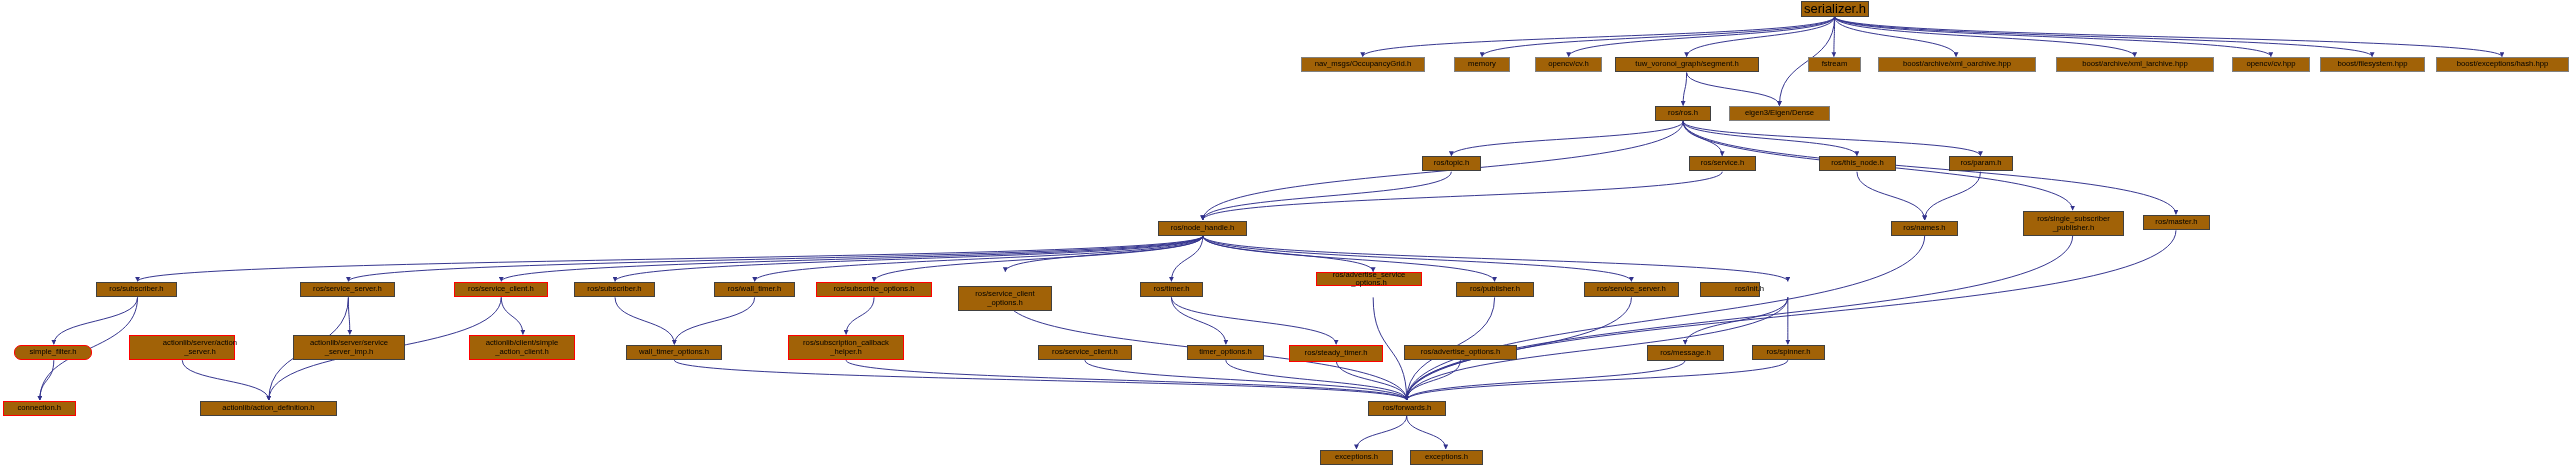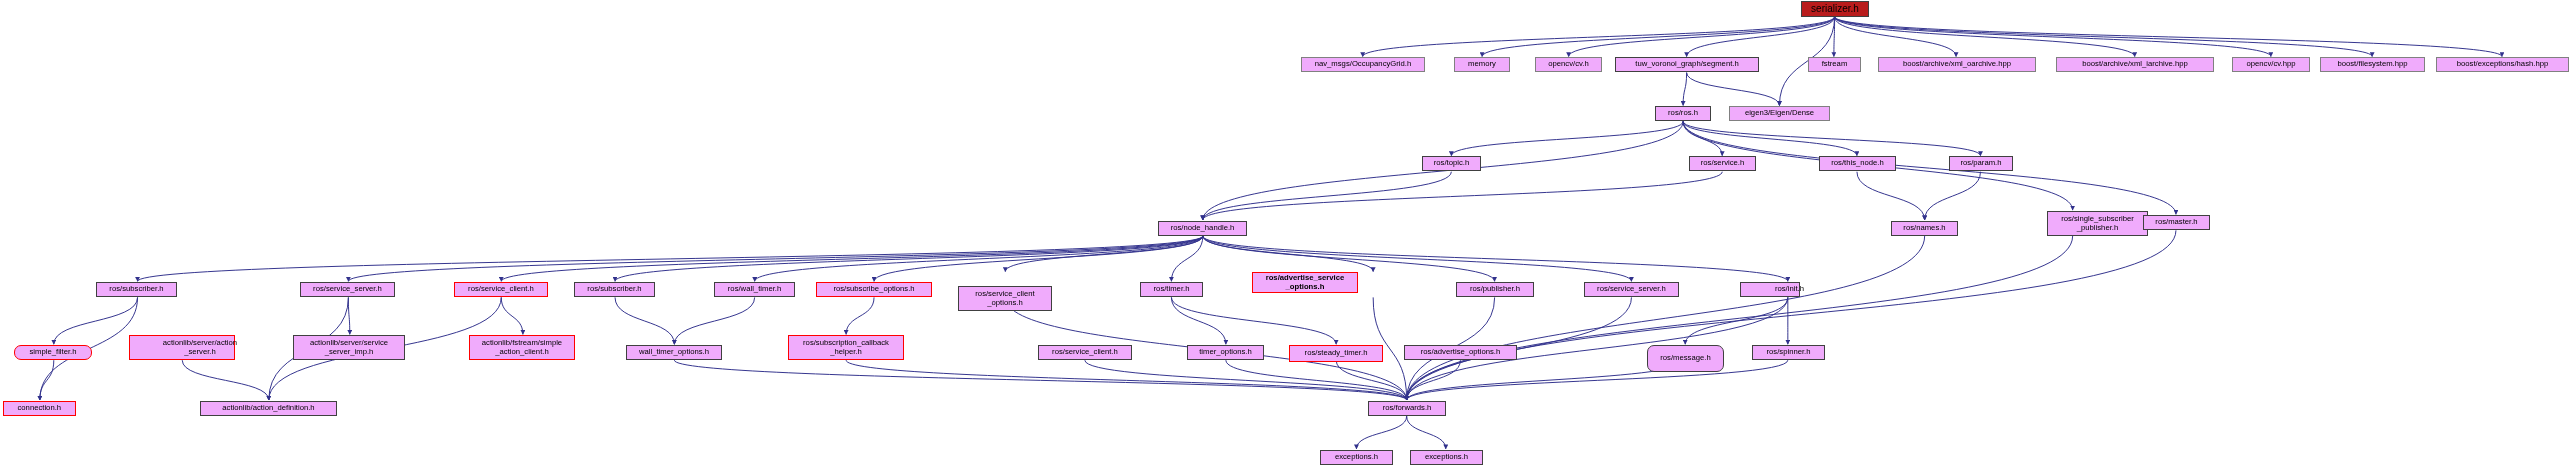--- a/index.html
+++ b/index.html
@@ -19,36 +19,36 @@
     height:474px;
     pointer-events:none;
   }
   .node{
     position:absolute;
     box-sizing:border-box;
     display:flex;
     align-items:center;
     justify-content:center;
     text-align:center;
-    background:#f0abfc;
+    background:#a16207;
     border:0.7px solid #808080;
     color:#000000;
     font-size:7.7px;
     line-height:8.4px;
     letter-spacing:0px;
     white-space:pre-line;
     padding:0 2.1px;
     z-index:5;
   }
   .node.black{border:0.7px solid #404040;}
   .node.red{border:0.7px solid #ff0000;}
   .node.root{
-    background:#b91c1c;
+    background:#a16207;
     border:0.7px solid #404040;
-    font-size:10px;
+    font-size:13px;
   }
   .node.two-line{line-height:8.4px;}
 </style>
 </head>
 <body>
 
 <div id="graph">
   <svg id="edges" viewBox="0 0 3688 679" width="2576" height="474" xmlns="http://www.w3.org/2000/svg">
     <defs>
       <marker id="arrow" viewBox="0 0 10 10" refX="9" refY="5" markerWidth="5" markerHeight="5" orient="auto-start-reverse">
@@ -140,52 +140,52 @@
       <div class="node " style="left: 2320px; top: 57px; width: 105px; height: 15.4px;">boost/filesystem.hpp</div>
       <div class="node " style="left: 2436px; top: 57px; width: 133px; height: 15.4px;">boost/exceptions/hash.hpp</div>
       <div class="node black" style="left: 1655px; top: 106px; width: 56px; height: 15.4px;">ros/ros.h</div>
       <div class="node " style="left: 1729px; top: 106px; width: 101px; height: 15.4px;">eigen3/Eigen/Dense</div>
       <div class="node black" style="left: 1422px; top: 156px; width: 59px; height: 15.4px;">ros/topic.h</div>
       <div class="node black" style="left: 1689px; top: 156px; width: 67px; height: 15.4px;">ros/service.h</div>
       <div class="node black" style="left: 1819px; top: 156px; width: 77px; height: 15.4px;">ros/this_node.h</div>
       <div class="node black" style="left: 1949px; top: 156px; width: 64px; height: 15.4px;">ros/param.h</div>
       <div class="node black" style="left: 1158px; top: 221px; width: 89px; height: 15.4px;">ros/node_handle.h</div>
       <div class="node black" style="left: 1891px; top: 221px; width: 67px; height: 15.4px;">ros/names.h</div>
-      <div class="node black two-line" style="left: 2023px; top: 211px; width: 101px; height: 25px; margin-left: 24px;">ros/single_subscriber
+      <div class="node black two-line" style="left: 2023px; top: 211px; width: 101px; height: 25px;">ros/single_subscriber
 _publisher.h</div>
       <div class="node black" style="left: 2143px; top: 215px; width: 67px; height: 15.4px;">ros/master.h</div>
       <div class="node black" style="left: 96px; top: 282px; width: 81px; height: 15.4px;">ros/subscriber.h</div>
       <div class="node black" style="left: 300px; top: 282px; width: 95px; height: 15.4px;">ros/service_server.h</div>
       <div class="node red" style="left: 454px; top: 282px; width: 94px; height: 15.4px;">ros/service_client.h</div>
       <div class="node black" style="left: 574px; top: 282px; width: 81px; height: 15.4px;">ros/subscriber.h</div>
       <div class="node black" style="left: 714px; top: 282px; width: 81px; height: 15.4px;">ros/wall_timer.h</div>
       <div class="node red" style="left: 816px; top: 282px; width: 116px; height: 15.4px;">ros/subscribe_options.h</div>
       <div class="node black two-line" style="left: 958px; top: 272px; width: 94px; height: 25px; margin-top: 14px;">ros/service_client
 _options.h</div>
       <div class="node black" style="left: 1140px; top: 282px; width: 63px; height: 15.4px;">ros/timer.h</div>
-      <div class="node red two-line" style="left: 1252px; top: 272px; width: 106px; height: 21px; font-weight: bold;">ros/advertise_service
+      <div class="node red two-line" style="left: 1316px; top: 272px; width: 106px; height: 14px;">ros/advertise_service
 _options.h</div>
       <div class="node black" style="left: 1456px; top: 282px; width: 78px; height: 15.4px;">ros/publisher.h</div>
       <div class="node black" style="left: 1584px; top: 282px; width: 95px; height: 15.4px;">ros/service_server.h</div>
-      <div class="node black" style="left: 1740px; top: 282px; width: 60px; height: 15.4px; padding-left: 41px;">ros/init.h</div>
+      <div class="node black" style="left: 1700px; top: 282px; width: 60px; height: 15.4px; padding-left: 41px;">ros/init.h</div>
       <div class="node red" style="left: 14px; top: 345px; width: 78px; height: 15.4px; border-radius: 7px;">simple_filter.h</div>
       <div class="node red two-line" style="left: 129px; top: 335px; width: 106px; height: 25px; padding-left: 38px;">actionlib/server/action
 _server.h</div>
       <div class="node black two-line" style="left: 293px; top: 335px; width: 112px; height: 25px;">actionlib/server/service
 _server_imp.h</div>
-      <div class="node red two-line" style="left: 469px; top: 335px; width: 106px; height: 25px;">actionlib/fstream/simple
+      <div class="node red two-line" style="left: 469px; top: 335px; width: 106px; height: 25px;">actionlib/client/simple
 _action_client.h</div>
       <div class="node black" style="left: 626px; top: 345px; width: 96px; height: 15.4px;">wall_timer_options.h</div>
       <div class="node red two-line" style="left: 788px; top: 335px; width: 116px; height: 25px;">ros/subscription_callback
 _helper.h</div>
       <div class="node black" style="left: 1038px; top: 345px; width: 94px; height: 15.4px;">ros/service_client.h</div>
       <div class="node black" style="left: 1187px; top: 345px; width: 77px; height: 15.4px;">timer_options.h</div>
       <div class="node red" style="left: 1289px; top: 345px; width: 94px; height: 17px;">ros/steady_timer.h</div>
       <div class="node black" style="left: 1404px; top: 345px; width: 113px; height: 15.4px;">ros/advertise_options.h</div>
-      <div class="node black" style="left: 1647px; top: 345px; width: 77px; height: 27px; border-radius: 7px;">ros/message.h</div>
+      <div class="node black" style="left: 1647px; top: 345px; width: 77px; height: 16px;">ros/message.h</div>
       <div class="node black" style="left: 1752px; top: 345px; width: 73px; height: 15.4px;">ros/spinner.h</div>
       <div class="node black" style="left: 200px; top: 401px; width: 137px; height: 15.4px;">actionlib/action_definition.h</div>
       <div class="node black" style="left: 1368px; top: 401px; width: 78px; height: 15.4px;">ros/forwards.h</div>
       <div class="node red" style="left: 2.8px; top: 401px; width: 73px; height: 15.4px;">connection.h</div>
       <div class="node black" style="left: 1320px; top: 450px; width: 73px; height: 15.4px;">exceptions.h</div>
       <div class="node black" style="left: 1410px; top: 450px; width: 73px; height: 15.4px;">exceptions.h</div>
     </div>
 </div>
 
 

